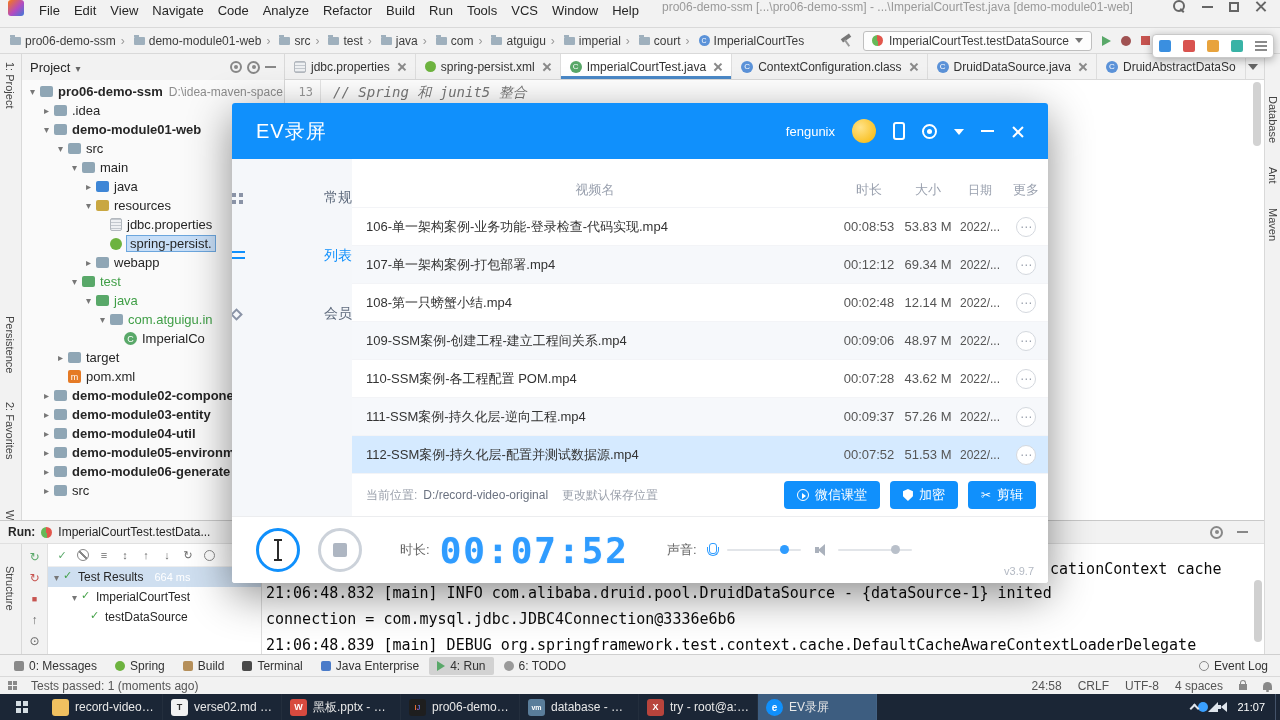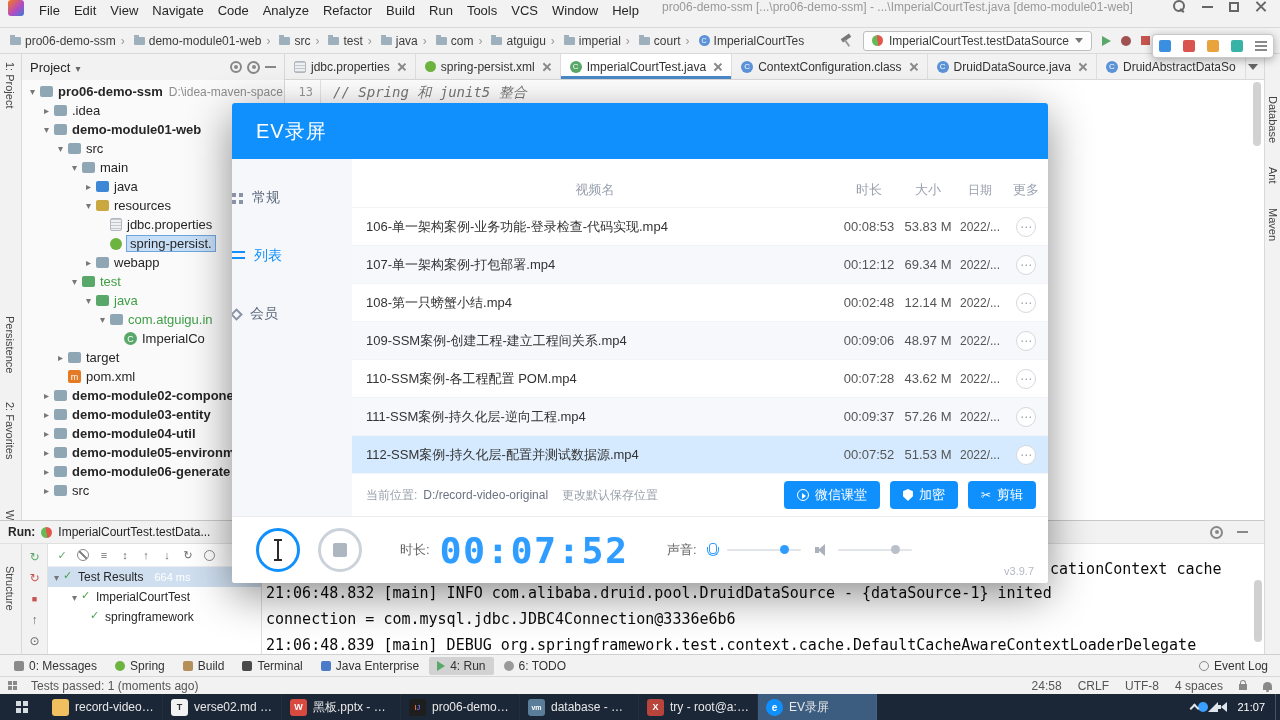--- a/index.html
+++ b/index.html
@@ -204,21 +204,21 @@
 .i-phone{width:12px;height:18px;border:2px solid #fff;border-radius:3px}
 .i-gearw{width:15px;height:15px;border:2px solid #fff;border-radius:50%;position:relative}
 .i-gearw::after{content:"";position:absolute;left:3px;top:3px;width:5px;height:5px;background:#fff;border-radius:50%}
 .i-dropw{width:0;height:0;border-left:5px solid transparent;border-right:5px solid transparent;border-top:6px solid #fff;margin-top:2px}
 .i-minw{width:13px;height:2px;background:#fff}
 .i-closew{position:relative;width:13px;height:13px}
 .i-closew::before,.i-closew::after{content:"";position:absolute;left:6px;top:0;width:2px;height:14px;background:#fff}
 .i-closew::before{transform:rotate(45deg)}.i-closew::after{transform:rotate(-45deg)}
 .ev-main{flex:1;display:flex;min-height:0}
 .ev-nav{width:120px;background:#f5f7fa;padding-top:10px;flex:none}
-.ev-nav-item{height:58px;display:flex;align-items:center;justify-content:flex-start;gap:9px;font-size:14px;color:#5f6b7d}
+.ev-nav-item{height:58px;display:flex;align-items:center;justify-content:space-between;gap:9px;font-size:14px;color:#5f6b7d}
 .ev-nav-item.active{color:#1090fc}
 .n-grid{width:11px;height:11px;position:relative}
 .n-grid::before{content:"";position:absolute;width:4px;height:4px;background:#8a93a6;box-shadow:7px 0 0 #8a93a6,0 7px 0 #8a93a6,7px 7px 0 #8a93a6}
 .n-lines{width:13px;height:10px;background:repeating-linear-gradient(to bottom,#1090fc 0 2px,transparent 2px 6px)}
 .n-vip{width:9px;height:9px;border:2px solid #8a93a6;transform:rotate(45deg)}
 .ev-list{flex:1;display:flex;flex-direction:column;padding-top:14px;min-width:0}
 .ev-thead{height:34px;display:flex;align-items:center;color:#99a0ae;font-size:13px;flex:none}
 .c-name{flex:1;padding-left:14px;overflow:hidden;white-space:nowrap;text-overflow:ellipsis}
 .h-name{flex:1;text-align:center}
 .c-dur{width:62px;text-align:center;color:#555;flex:none}
@@ -565,21 +565,21 @@
         <span class="tind1"></span>
         <span class="tarrow"></span>
         <span class="tcheck"></span>
         <span>ImperialCourtTest</span>
         <span class="ttime">664 ms</span>
       </div>
     <div class="trow">
         <span class="tind1"></span>
         <span class="tind1"></span>
         <span class="tcheck"></span>
-        <span>springframework</span>
+        <span>testDataSource</span>
         <span class="ttime">664 ms</span>
       </div>
   </div>
   <div class="console">
     <div class="cfrag">cationContext cache</div>
     <div class="cline cl1">21:06:48.832 [main] INFO com.alibaba.druid.pool.DruidDataSource - {dataSource-1} inited</div>
     <div class="cline cl2">connection = com.mysql.jdbc.JDBC4Connection@3336e6b6</div>
     <div class="cline cl3">21:06:48.839 [main] DEBUG org.springframework.test.context.cache.DefaultCacheAwareContextLoaderDelegate</div>
     <div class="cthumb"></div>
   </div>
@@ -670,20 +670,29 @@
       <span class="tr-net"></span>
       <span class="tr-vol"></span>
       <span class="ttime">21:07</span>
     </span>
     <span class="showdesk"></span>
   </div>
 
   <div class="ev">
     <div class="ev-title">
       <span class="ev-app">EV录屏</span>
+      <span class="ev-tr">
+        <span>fengunix</span>
+        <span class="avatar"></span>
+        <span class="i-phone"></span>
+        <span class="i-gearw"></span>
+        <span class="i-dropw"></span>
+        <span class="i-minw"></span>
+        <span class="i-closew"></span>
+      </span>
     </div>
     <div class="ev-main">
       <div class="ev-nav">
         <div class="ev-nav-item">
             <span class="n-grid"></span>
             <span>常规</span>
           </div>
         <div class="ev-nav-item active">
             <span class="n-lines"></span>
             <span>列表</span>

